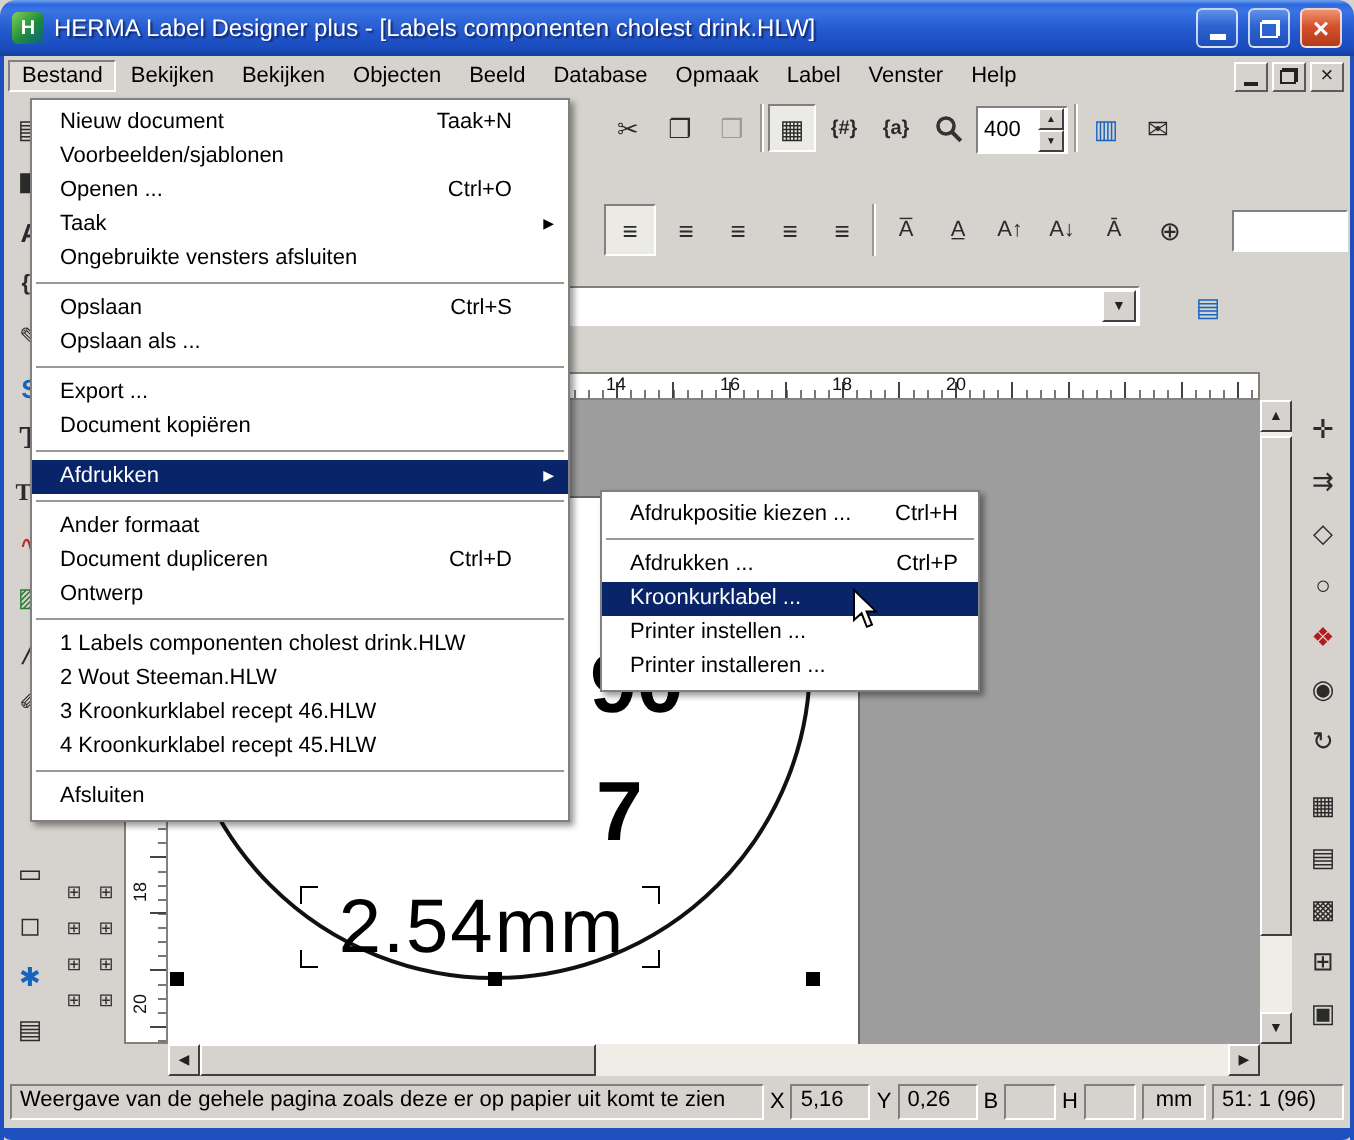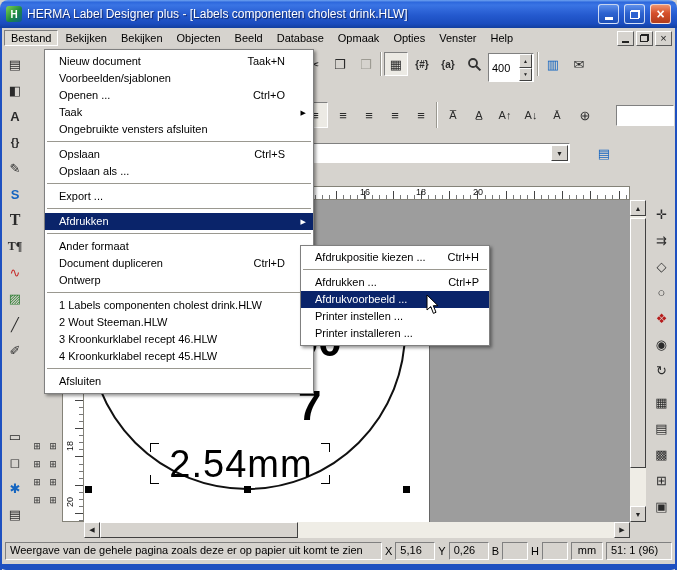--- a/index.html
+++ b/index.html
@@ -44,21 +44,21 @@
 
   
   .tbtn{position:absolute;width:24px;height:24px;display:flex;align-items:center;justify-content:center;
     font-size:13px;color:#2b2b2b;border:1px solid transparent}
   .big{width:26px;height:26px}
   .pressed{border-color:#808080 #fff #fff #808080;background:#eceae4}
   .dis{color:#9d9b93}
   .vsep{position:absolute;width:2px;border-left:1px solid #9a9890;border-right:1px solid #fff}
   .sunken{border:1px solid;border-color:#808080 #fff #fff #808080;background:#fff}
   .raised{border:1px solid;border-color:#fff #404040 #404040 #fff;background:#d6d3ce}
-  .spinbox{left:488px;top:53px;width:46px;height:29px;display:flex}
+  .spinbox{left:488px;top:53px;width:46px;height:24px;display:flex}
   .spin-input{width:30px;border:0;font-size:11px;padding-left:3px;font-family:"Liberation Sans",sans-serif;outline:none}
   .spin-col{display:flex;flex-direction:column;width:13px}
   .spin-b{flex:1;display:flex;align-items:center;justify-content:center;font-size:5px;color:#222}
   .combo{left:66px;top:143px;width:504px;height:20px}
   .combo-arrow{position:absolute;right:1px;top:1px;width:17px;height:16px;display:flex;align-items:center;justify-content:center;font-size:7px;color:#222}
   .tb-input{left:616px;top:105px;width:58px;height:21px}
 
   
   .ltbtn{position:absolute;left:3px;width:24px;height:24px;display:flex;align-items:center;justify-content:center;
     font-size:13px;color:#2b2b2b;border:1px solid transparent}
@@ -139,21 +139,21 @@
   <div class="abs frame-b"></div>
 
   <div class="abs menubar">
     <span class="menu-item menu-open">Bestand</span>
     <span class="menu-item">Bekijken</span>
     <span class="menu-item">Bekijken</span>
     <span class="menu-item">Objecten</span>
     <span class="menu-item">Beeld</span>
     <span class="menu-item">Database</span>
     <span class="menu-item">Opmaak</span>
-    <span class="menu-item">Opties</span>
+    <span class="menu-item">Label</span>
     <span class="menu-item">Venster</span>
     <span class="menu-item">Help</span>
     <span class="mdi-ctl">
       <span class="mdi-btn">
           <span class="g-min-d"></span>
         </span>
       <span class="mdi-btn">
           <span class="g-rest-d"></span>
         </span>
       <span class="mdi-btn">
@@ -406,51 +406,52 @@
   <div class="rtbtn" style="top:442px">
       <span>▩</span>
     </div>
   <div class="rtbtn" style="top:468px">
       <span>⊞</span>
     </div>
   <div class="rtbtn" style="top:494px">
       <span>▣</span>
     </div>
 
-  <div class="popup" style="left:44px;top:49px;width:270px">
+  <div class="popup" style="left:15px;top:49px;width:270px">
     <div class="fm-item"><span>Nieuw document</span><span class="fm-sc">Taak+N</span></div>
     <div class="fm-item"><span>Voorbeelden/sjablonen</span></div>
     <div class="fm-item"><span>Openen ...</span><span class="fm-sc">Ctrl+O</span></div>
     <div class="fm-item"><span>Taak</span><span class="fm-arrow">▶</span></div>
     <div class="fm-item"><span>Ongebruikte vensters afsluiten</span></div>
     <div class="fm-sep"></div>
     <div class="fm-item"><span>Opslaan</span><span class="fm-sc">Ctrl+S</span></div>
     <div class="fm-item"><span>Opslaan als ...</span></div>
     <div class="fm-sep"></div>
     <div class="fm-item"><span>Export ...</span></div>
+    <div class="fm-item"><span>Document kopiëren</span></div>
     <div class="fm-sep"></div>
     <div class="fm-item hl"><span>Afdrukken</span><span class="fm-arrow">▶</span></div>
     <div class="fm-sep"></div>
     <div class="fm-item"><span>Ander formaat</span></div>
     <div class="fm-item"><span>Document dupliceren</span><span class="fm-sc">Ctrl+D</span></div>
     <div class="fm-item"><span>Ontwerp</span></div>
     <div class="fm-sep"></div>
     <div class="fm-item"><span>1 Labels componenten cholest drink.HLW</span></div>
     <div class="fm-item"><span>2 Wout Steeman.HLW</span></div>
     <div class="fm-item"><span>3 Kroonkurklabel recept 46.HLW</span></div>
     <div class="fm-item"><span>4 Kroonkurklabel recept 45.HLW</span></div>
     <div class="fm-sep"></div>
     <div class="fm-item"><span>Afsluiten</span></div>
   </div>
 
   <div class="popup" style="left:300px;top:245px;width:190px">
     <div class="fm-item" style="padding-right:60px"><span>Afdrukpositie kiezen ...</span><span class="sm-sc">Ctrl+H</span></div>
     <div class="fm-sep"></div>
     <div class="fm-item" style="padding-right:60px"><span>Afdrukken ...</span><span class="sm-sc">Ctrl+P</span></div>
-    <div class="fm-item hl"><span>Afdrukvoorbeeld ...</span></div>
+    <div class="fm-item hl"><span>Kroonkurklabel ...</span></div>
     <div class="fm-item"><span>Printer instellen ...</span></div>
     <div class="fm-item"><span>Printer installeren ...</span></div>
   </div>
 
   <svg class="abs" style="left:426px;top:294px;z-index:99" width="14" height="21" viewBox="0 0 14 21">
     <path d="M1,1 L1,16 L4.8,12.6 L7.4,19.4 L10,18.3 L7.3,11.7 L12,11.7 Z" fill="#fff" stroke="#000" stroke-width="1"></path>
   </svg>
 
   <div class="abs statusbar">
     <span class="panel grow"><span>Weergave van de gehele pagina zoals deze er op papier uit komt te zien</span></span>

